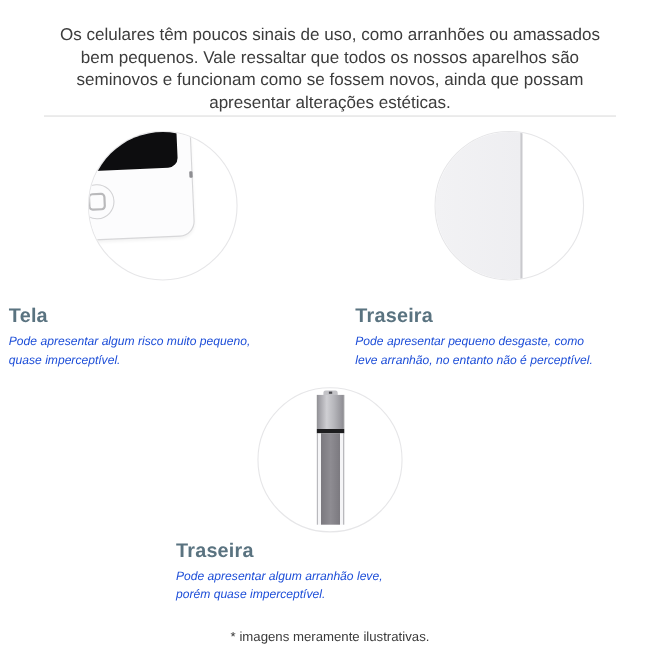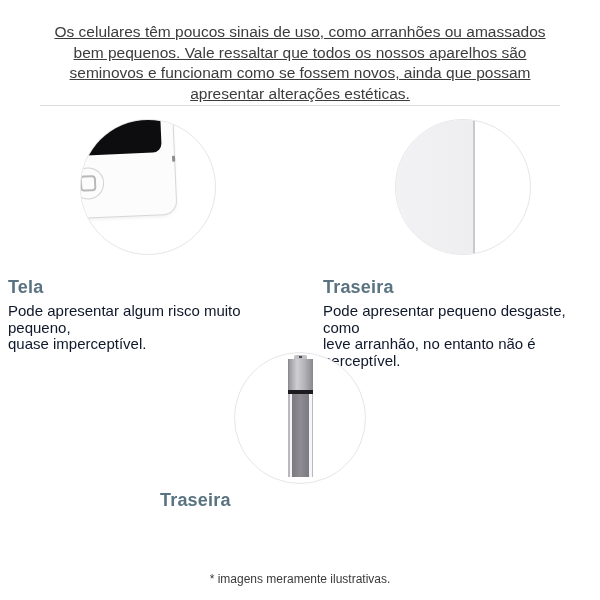--- a/index.html
+++ b/index.html
@@ -13,21 +13,20 @@
   }
   .page { position:absolute; inset:0; background:#fff; }
 
   
   .intro {
     position:absolute; left:40px; right:40px; top:22px;
     text-align:center;
     font-size:15.5px; line-height:20.5px;
     color:#3c3c3c;
     white-space:pre-line;
-    text-decoration:underline;
   }
 
   .divider {
     position:absolute; left:40px; top:105px; width:520px; height:0;
     border:none; border-top:1px solid #dcdcdc;
   }
 
   
   .section { position:absolute; width:280px; text-align:left; }
   .section.tela     { left:8px;   top:119px; }
@@ -47,23 +46,24 @@
   .title {
     font-size:18px; line-height:21px; font-weight:700;
     color:#5a7380;
     letter-spacing:.2px;
   }
   .section.tela .title, .section.traseira .title { margin-top:22px; }
   .section.lateral .title { margin-top:6px; }
 
   .desc {
     margin-top:5px;
-    font-size:15px; line-height:16.5px;
-    color:#0f172a;
+    font-size:11px; line-height:16.5px;
+    color:#1d4ed8;
     white-space:pre-line;
+    font-style:italic;
   }
 
   
   .phone-body {
     position:absolute; left:-62px; top:-22px;
     width:156px; height:120px;
     background:#fcfcfd;
     border:1px solid #d7d7d9;
     border-radius:2px 2px 14px 3px;
     transform:rotate(-2.5deg);
@@ -174,17 +174,19 @@
       <div class="side-phone">
         <div class="side-cap">
           <div class="side-cap-dot"></div>
         </div>
         <div class="side-top"></div>
         <div class="side-black"></div>
         <div class="side-main"></div>
       </div>
     </div>
     <h3 class="title">Traseira</h3>
+    <p class="desc">Pode apresentar algum arranhão leve,
+porém quase imperceptível.</p>
   </section>
 
   <p class="footnote">* imagens meramente ilustrativas.</p>
 
 </div>
 
 </body></html>

